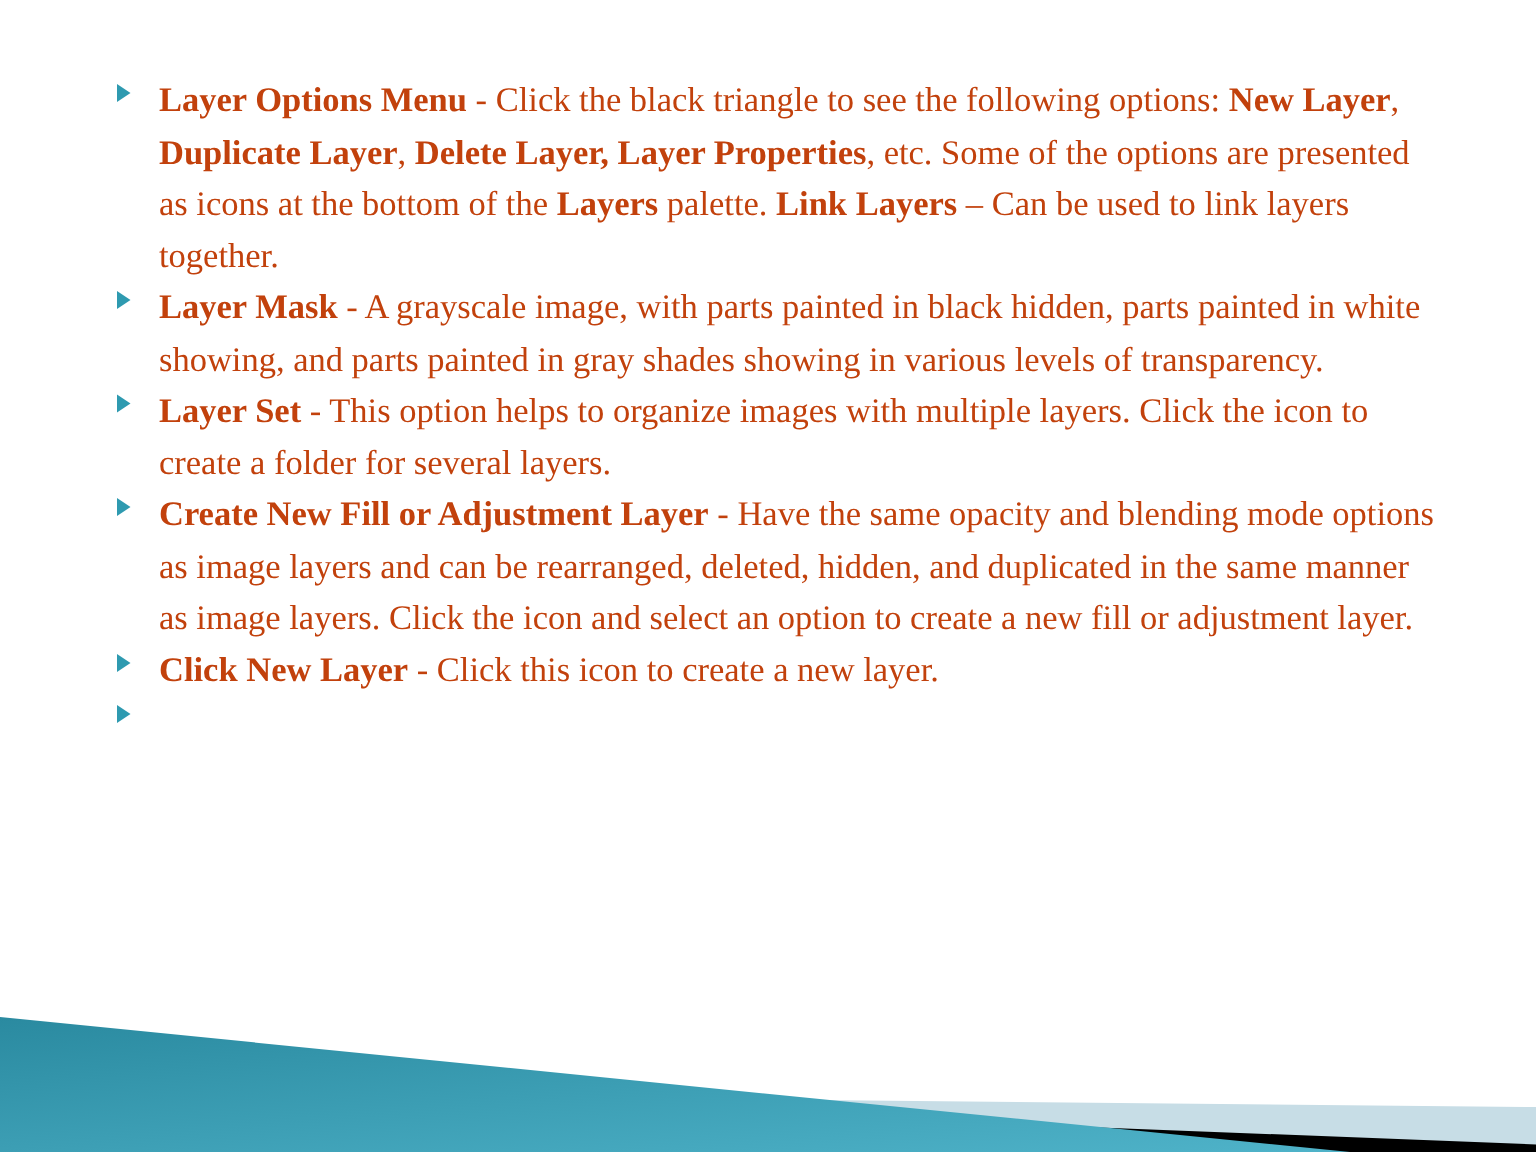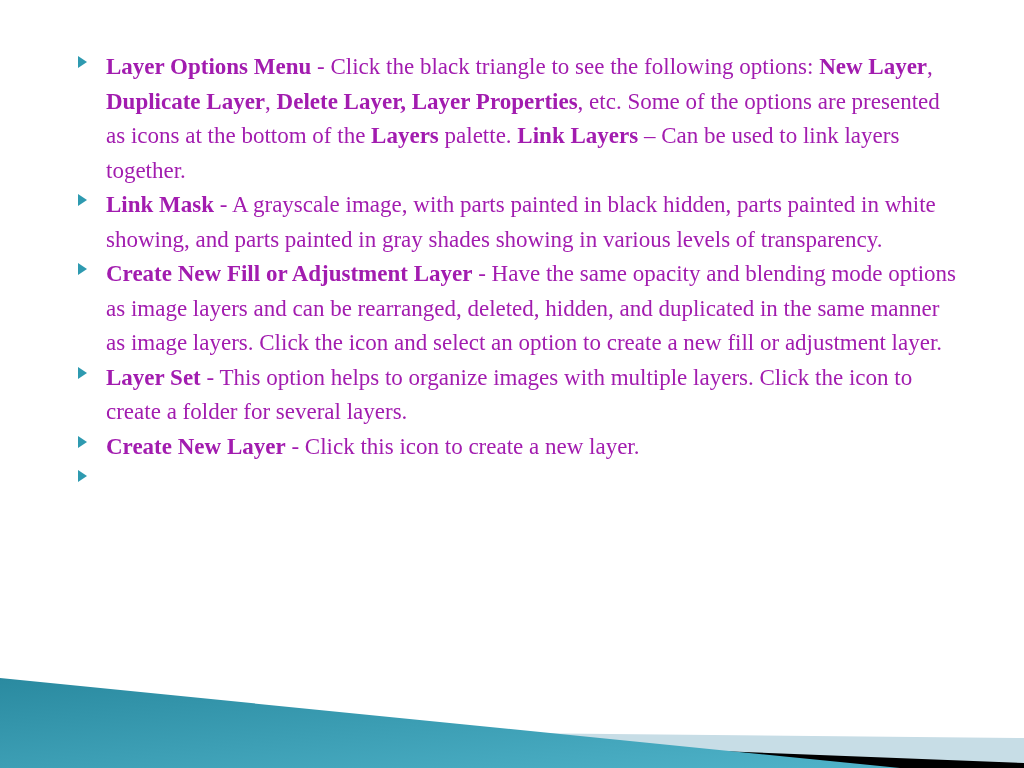--- a/index.html
+++ b/index.html
@@ -16,21 +16,21 @@
     top: 50px;
     left: 78px;
     right: 60px;
   }
   ul { list-style: none; }
   li {
     position: relative;
     padding-left: 28px;
     font-size: 23px;
     line-height: 1.5;
-    color: #a21caf;
+    color: #c2410c;
     margin-bottom: 0px;
   }
   li .bullet {
     position: absolute;
     left: 0;
     top: 6px;
     width: 0;
     height: 0;
     border-top: 6px solid transparent;
     border-bottom: 6px solid transparent;
@@ -47,24 +47,24 @@
     height: 160px;
     pointer-events: none;
   }
 </style>
 </head>
 <body>
 
 <div class="content">
   <ul id="list">
       <li><span class="bullet"></span><span><b>Layer Options Menu</b> - Click the black triangle to see the following options: <b>New Layer</b>, <b>Duplicate Layer</b>, <b>Delete Layer, Layer Properties</b>, etc. Some of the options are presented as icons at the bottom of the <b>Layers</b> palette. <b>Link Layers</b> – Can be used to link layers together.</span></li>
-      <li><span class="bullet"></span><span> <b>Link Mask</b> - A grayscale image, with parts painted in black hidden, parts painted in white showing, and parts painted in gray shades showing in various levels of transparency.</span></li>
+      <li><span class="bullet"></span><span> <b>Layer Mask</b> - A grayscale image, with parts painted in black hidden, parts painted in white showing, and parts painted in gray shades showing in various levels of transparency.</span></li>
+      <li><span class="bullet"></span><span> <b>Layer Set</b> - This option helps to organize images with multiple layers. Click the icon to create a folder for several layers.</span></li>
       <li><span class="bullet"></span><span> <b>Create New Fill or Adjustment Layer</b> - Have the same opacity and blending mode options as image layers and can be rearranged, deleted, hidden, and duplicated in the same manner as image layers. Click the icon and select an option to create a new fill or adjustment layer.</span></li>
-      <li><span class="bullet"></span><span> <b>Layer Set</b> - This option helps to organize images with multiple layers. Click the icon to create a folder for several layers.</span></li>
-      <li><span class="bullet"></span><span> <b>Create New Layer</b> - Click this icon to create a new layer.</span></li>
+      <li><span class="bullet"></span><span> <b>Click New Layer</b> - Click this icon to create a new layer.</span></li>
       <li><span class="bullet"></span></li>
     </ul>
 </div>
 
 <svg class="deco" viewBox="0 0 1024 160" preserveAspectRatio="none">
 
   <polygon points="0,120 1024,130 1024,160 0,160" fill="#c7dde6"></polygon>
 
   <polygon points="0,115 1024,155 1024,160 0,160" fill="#000000"></polygon>
 

